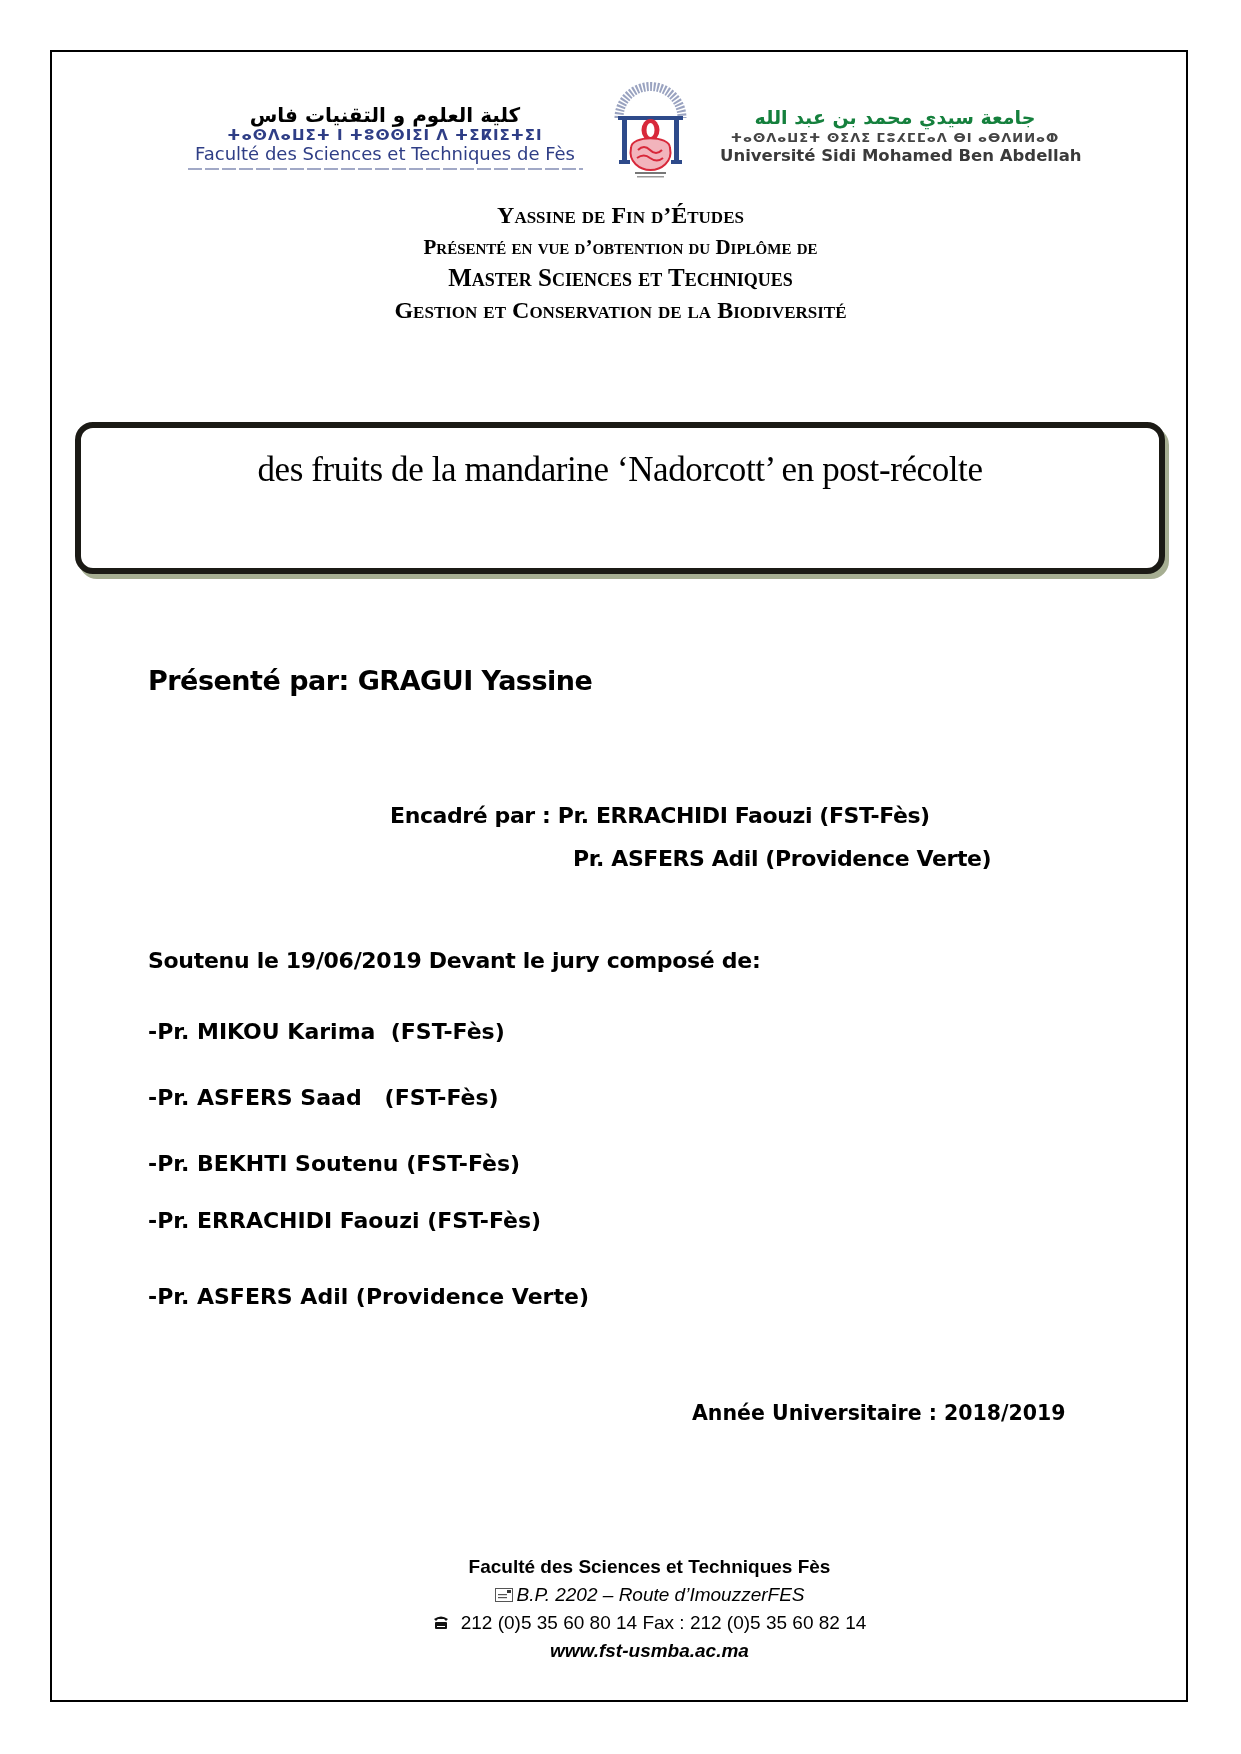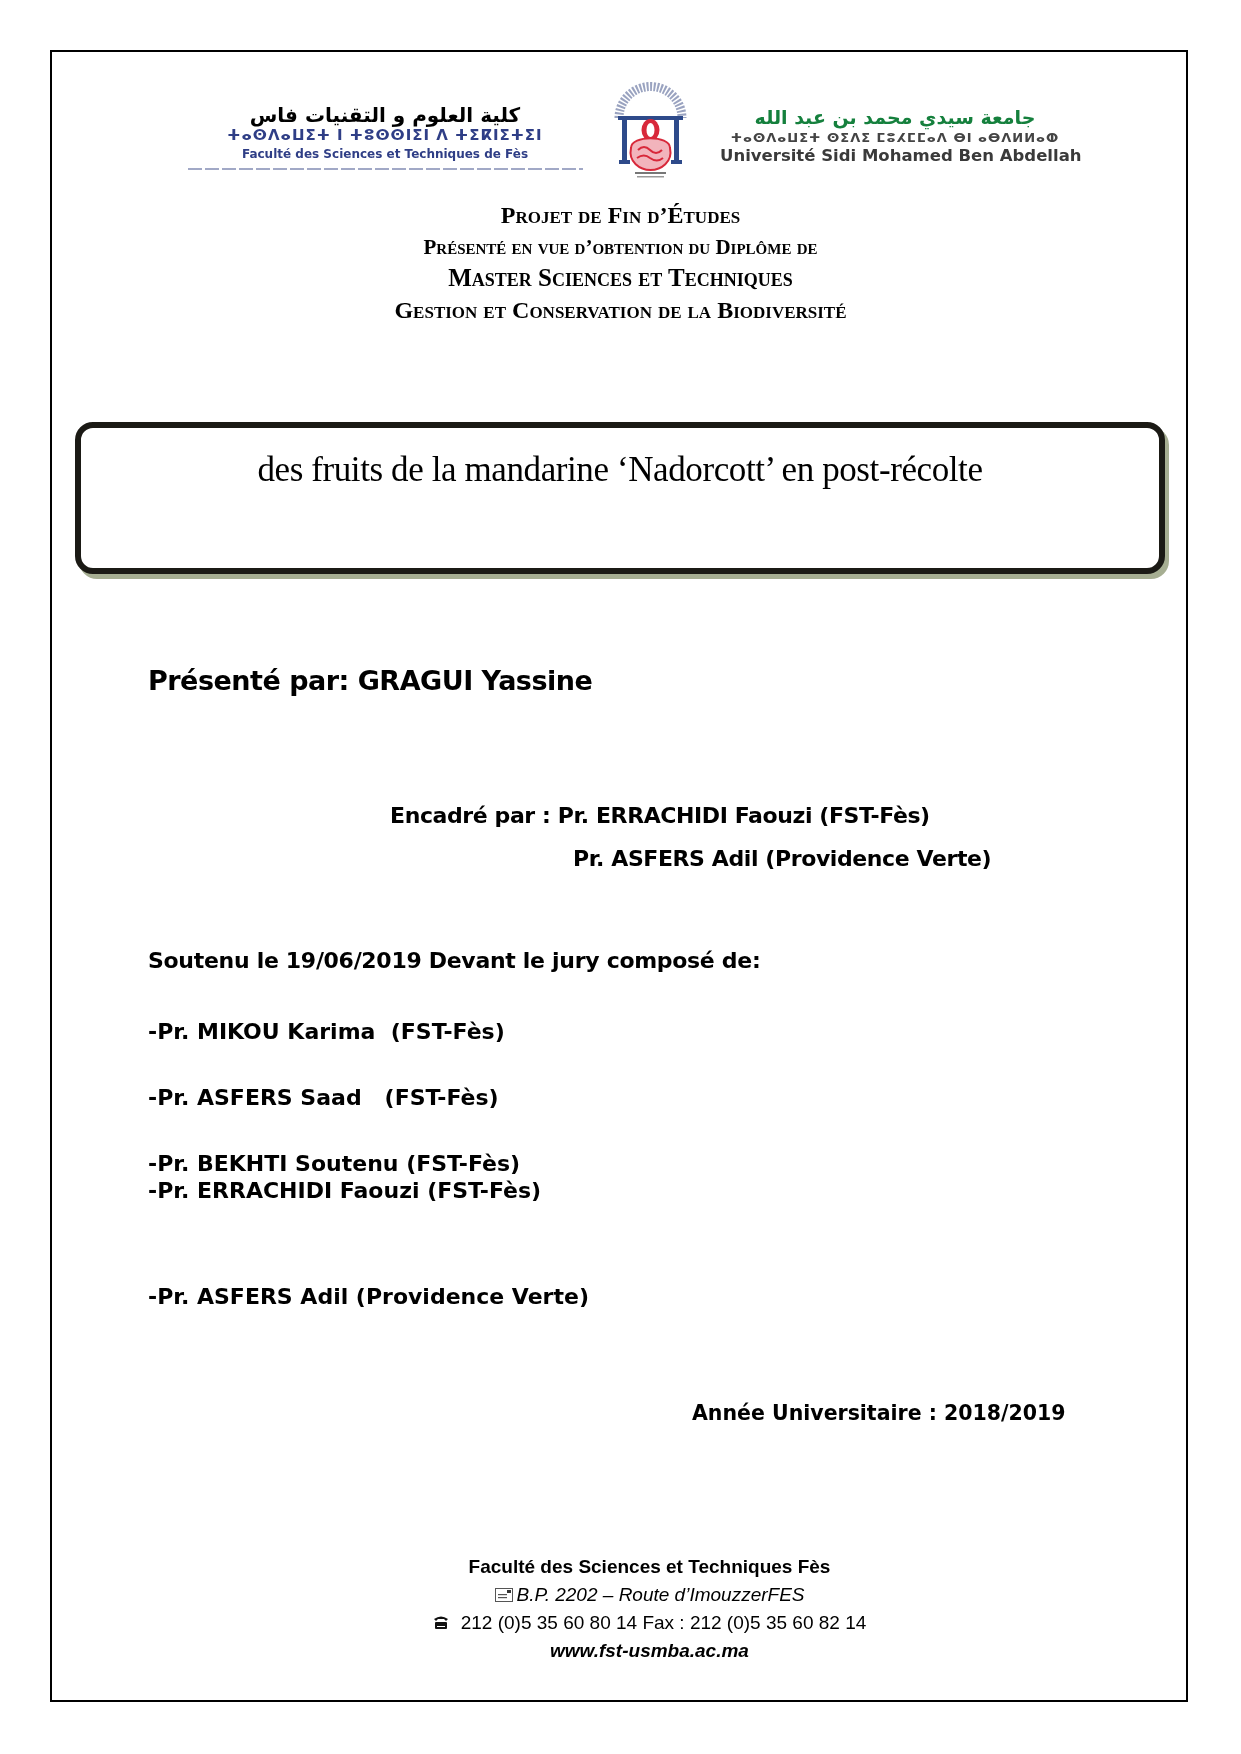--- a/index.html
+++ b/index.html
@@ -3,21 +3,21 @@
   <meta charset="utf-8">
   <style>
     html, body { margin: 0; padding: 0; background: #ffffff; }
     body { width: 1241px; height: 1754px; position: relative; overflow: hidden; font-family: "DejaVu Sans", sans-serif; color: #000; }
     .page-border { position: absolute; left: 50px; top: 50px; width: 1138px; height: 1652px; border: 2px solid #000; box-sizing: border-box; }
 
     
     .logo-left { position: absolute; left: 185px; top: 103px; width: 400px; text-align: center; color: #2f3e86; }
     .logo-left .ar { font-family: "DejaVu Sans", sans-serif; font-weight: bold; font-size: 20px; line-height: 24px; direction: rtl; color: #000000; }
     .logo-left .tif { font-family: "DejaVu Sans", sans-serif; font-weight: bold; font-size: 15px; line-height: 17px; letter-spacing: 1px; color: #2f3e86; }
-    .logo-left .fr { font-family: "DejaVu Sans", sans-serif; font-weight: bold; font-size: 12px; line-height: 20px; color: #2f3e86; white-space: nowrap; }
+    .logo-left .fr { font-family: "DejaVu Sans", sans-serif; font-weight: normal; font-size: 18px; line-height: 20px; color: #2f3e86; white-space: nowrap; }
     .logo-left .rule { margin: 4px auto 0; width: 395px; height: 2px; background: repeating-linear-gradient(90deg, #8a93b8 0 14px, #fff 14px 17px); opacity: .8; }
 
     .emblem { position: absolute; left: 613px; top: 80px; width: 75px; height: 100px; }
 
     .logo-right { position: absolute; left: 720px; top: 105px; width: 350px; text-align: center; color: #3b3b3b; }
     .logo-right .ar { font-weight: bold; font-size: 19px; line-height: 24px; direction: rtl; color: #15803d; }
     .logo-right .tif { font-weight: bold; font-size: 13px; line-height: 17px; letter-spacing: 1px; color: #444; }
     .logo-right .fr { font-weight: bold; font-size: 16.5px; line-height: 20px; color: #3a3a3a; white-space: nowrap; }
 
     
@@ -76,42 +76,42 @@
     <rect x="24" y="96" width="27" height="1.5" fill="#999"></rect>
   </svg>
 </div>
 
 <div class="logo-right">
   <div class="ar">جامعة سيدي محمد بن عبد الله</div>
   <div class="tif">ⵜⴰⵙⴷⴰⵡⵉⵜ ⵙⵉⴷⵉ ⵎⵓⵃⵎⵎⴰⴷ ⴱⵏ ⴰⴱⴷⵍⵍⴰⵀ</div>
   <div class="fr">Université Sidi Mohamed Ben Abdellah</div>
 </div>
 
-<div class="hdr hdr1">Projet de Fin d’Études</div>
+<div class="hdr hdr1">Yassine de Fin d’Études</div>
 <div class="hdr hdr2">Présenté en vue d’obtention du Diplôme de</div>
 <div class="hdr hdr3">Master Sciences et Techniques</div>
 <div class="hdr hdr4">Gestion et Conservation de la Biodiversité</div>
 
 <div class="title-box">
   <div class="title-text">
     <div>des fruits de la mandarine ‘Nadorcott’ en post-récolte</div>
   </div>
 </div>
 
 <div class="ct presented">Présenté par: GRAGUI Yassine</div>
 
 <div class="ct sup1">Encadré par : Pr. ERRACHIDI Faouzi (FST-Fès)</div>
 <div class="ct sup2">Pr. ASFERS Adil (Providence Verte)</div>
 
 <div class="ct defended">Soutenu le 19/06/2019 Devant le jury composé de:</div>
 
 <div class="ct jury" style="top:1019px">-Pr. MIKOU Karima  (FST-Fès)</div>
 <div class="ct jury" style="top:1085px">-Pr. ASFERS Saad   (FST-Fès)</div>
 <div class="ct jury" style="top:1151px">-Pr. BEKHTI Soutenu (FST-Fès)</div>
-<div class="ct jury" style="top:1178px">-Pr. ERRACHIDI Faouzi (FST-Fès)</div>
+<div class="ct jury" style="top:1208px">-Pr. ERRACHIDI Faouzi (FST-Fès)</div>
 <div class="ct jury" style="top:1284px">-Pr. ASFERS Adil (Providence Verte)</div>
 
 <div class="ct year">Année Universitaire : 2018/2019</div>
 
 <div class="foot f1">Faculté des Sciences et Techniques Fès</div>
 <div class="foot f2">
   <span class="icon-inline">
     <svg width="18" height="14" viewBox="0 0 18 14">
         <rect x="0.5" y="0.5" width="17" height="13" fill="#fff" stroke="#555"></rect>
         <rect x="12" y="2" width="4" height="3" fill="#333"></rect>

